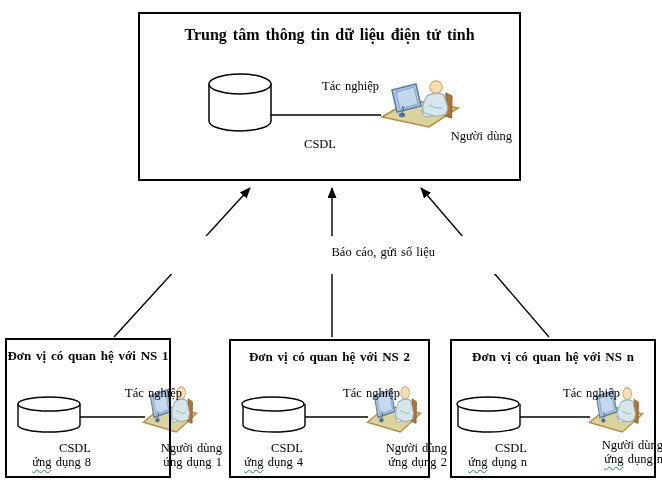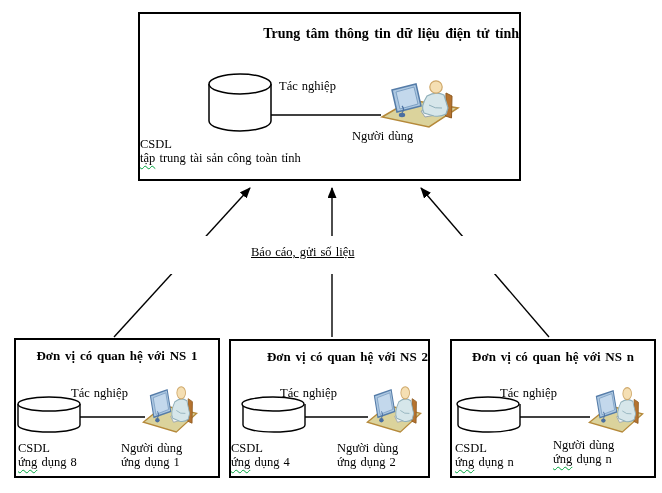--- a/index.html
+++ b/index.html
@@ -4,22 +4,22 @@
 <style>
   html,body{margin:0;padding:0;background:#fff;}
   .canvas{
     position:relative;width:662px;height:493px;background:#fff;
     font-family:"Liberation Serif","DejaVu Serif",serif;color:#000;overflow:hidden;
   }
   .layer{position:absolute;left:0;top:0;}
   .box{position:absolute;border:2px solid #000;background:transparent;box-sizing:border-box;}
   .box-title{position:absolute;left:0;right:0;text-align:center;font-weight:bold;
     font-size:13px;word-spacing:1.5px;white-space:nowrap;}
-  .top-title{font-size:14px;word-spacing:2px;text-align:right;}
-  .lbl{position:absolute;text-align:left;font-size:12.5px;line-height:14px;word-spacing:1px;}
+  .top-title{font-size:16px;word-spacing:2px;}
+  .lbl{position:absolute;text-align:right;font-size:12.5px;line-height:14px;word-spacing:1px;}
   .sq{text-decoration:underline wavy #00a33d;text-decoration-thickness:1px;
     text-underline-offset:3px;text-decoration-skip-ink:none;}
 </style>
 </head>
 <body>
 
 <div class="canvas">
 
   <svg class="layer" width="662" height="493" viewBox="0 0 662 493">
     <defs>
@@ -76,44 +76,43 @@
     <use href="#workstation" x="142" y="384" width="56" height="49"></use>
     <use href="#workstation" x="366" y="384" width="56" height="49"></use>
     <use href="#workstation" x="588" y="385" width="56" height="48"></use>
   </svg>
 
   <div class="box" style="left:138px;top:12px;width:383px;height:169px;">
     <div class="box-title top-title" style="top:12px;">Trung tâm thông tin dữ liệu điện tử tỉnh</div>
     <div class="lbl" style="left:139px;top:65px;width:100px;">Tác nghiệp</div>
     <div class="lbl" style="left:0px;top:123px;width:196px;">
       <div>CSDL</div>
-      <div><span class="sq">tập</span><span> trung tài sản công toàn tỉnh</span></div>
     </div>
     <div class="lbl" style="left:212px;top:116px;width:160px;line-height:13.5px;">
       <div>Người dùng</div>
     </div>
   </div>
 
-  <div class="lbl" style="left:251px;top:245px;width:200px;text-decoration:underline;">Báo cáo, gửi số liệu</div>
+  <div class="lbl" style="left:235px;top:245px;width:200px;">Báo cáo, gửi số liệu</div>
 
-  <div class="box" style="left:14px;top:338px;width:206px;height:140px;">
+  <div class="box" style="left:5px;top:338px;width:166px;height:140px;">
     <div class="box-title" style="top:8px;">Đơn vị có quan hệ với NS 1</div>
     <div class="lbl" style="left:55px;top:46px;width:120px;">Tác nghiệp</div>
     <div class="lbl" style="left:2px;top:101px;width:82px;">
       <div>CSDL</div>
       <div><span class="sq">ứng</span><span> dụng 8</span></div>
     </div>
     <div class="lbl" style="left:105px;top:101px;width:110px;">
       <div>Người dùng</div>
       <div><span class="sq"></span><span>ứng dụng 1</span></div>
     </div>
   </div>
 
   <div class="box" style="left:229px;top:339px;width:201px;height:139px;">
-    <div class="box-title" style="top:8px;text-align:right;">Đơn vị có quan hệ với NS 2</div>
+    <div class="box-title" style="top:8px;">Đơn vị có quan hệ với NS 2</div>
     <div class="lbl" style="left:49px;top:45px;width:120px;">Tác nghiệp</div>
     <div class="lbl" style="left:0px;top:100px;width:72px;">
       <div>CSDL</div>
       <div><span class="sq">ứng</span><span> dụng 4</span></div>
     </div>
     <div class="lbl" style="left:106px;top:100px;width:110px;">
       <div>Người dùng</div>
       <div><span class="sq"></span><span>ứng dụng 2</span></div>
     </div>
   </div>

